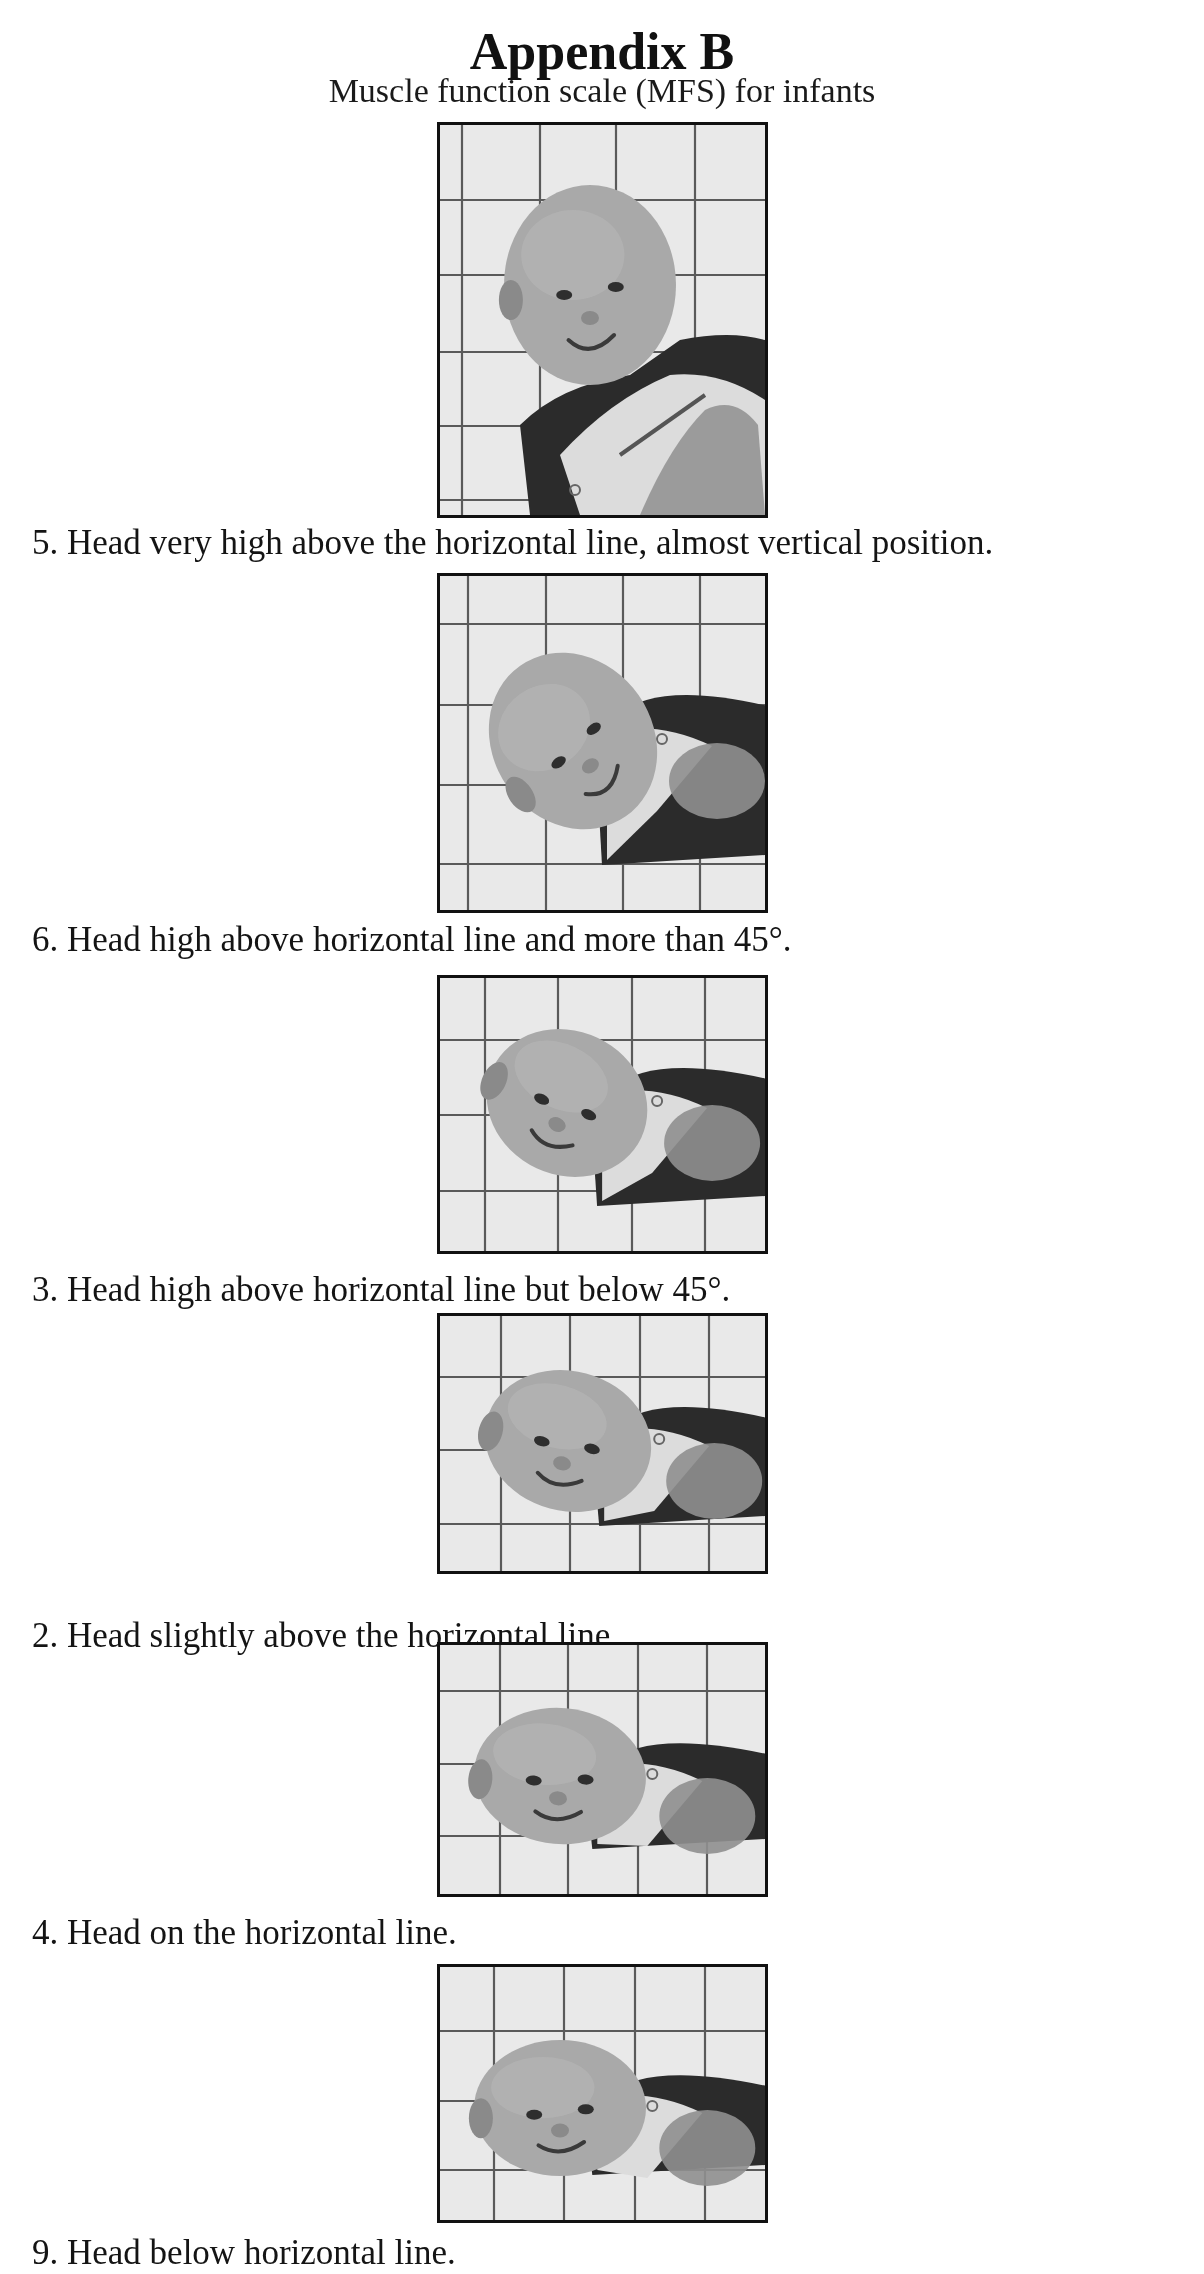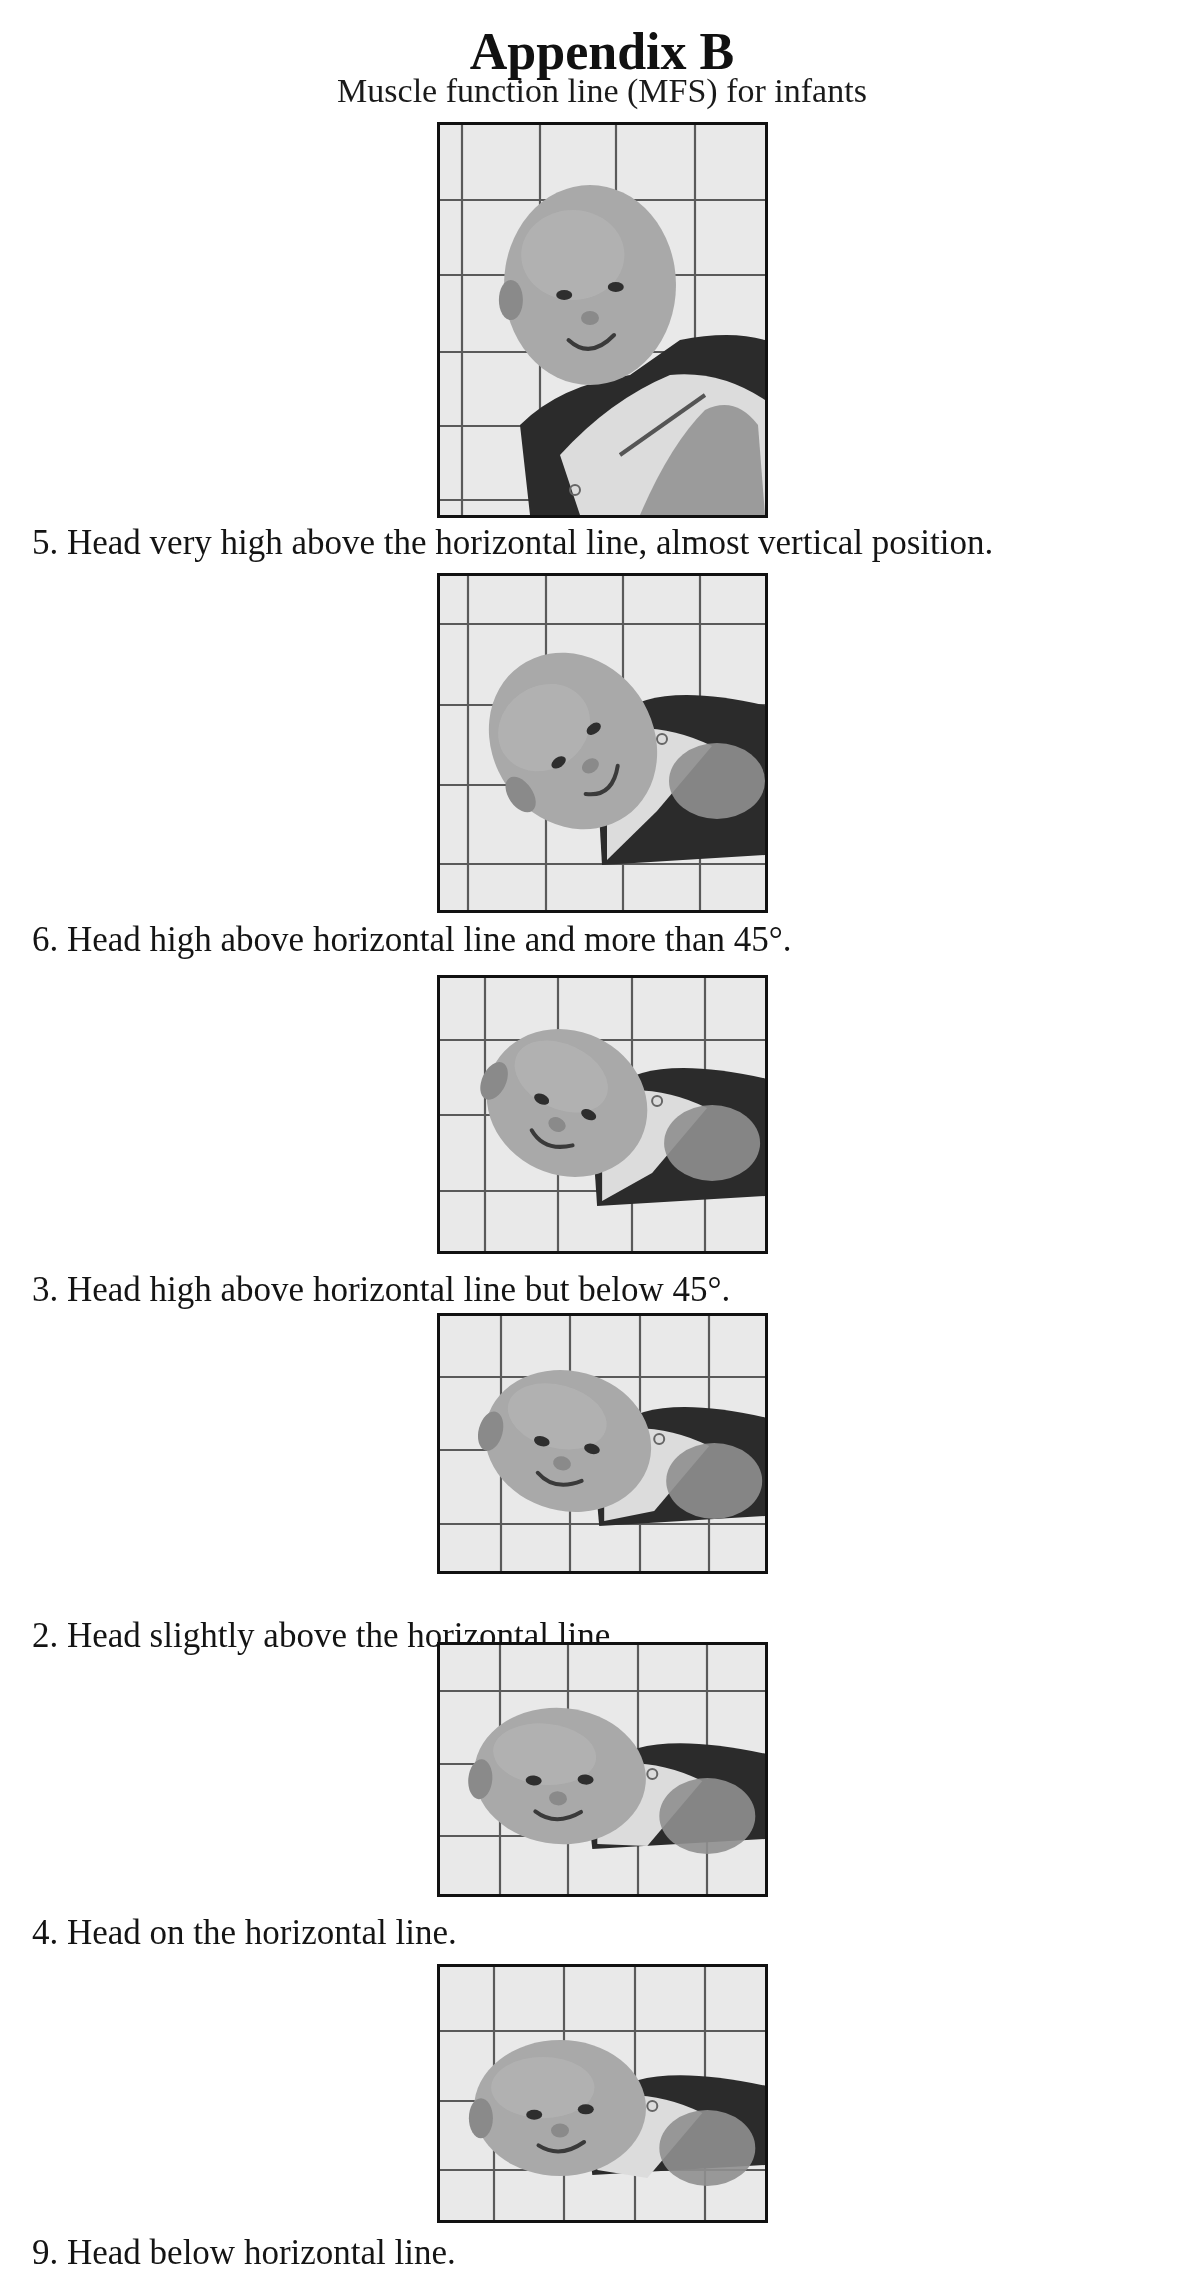--- a/index.html
+++ b/index.html
@@ -24,21 +24,21 @@
   .figure svg { display: block; position: absolute; left: 0; top: 0; }
   .caption {
     position: absolute; left: 0; width: 1204px; text-align: left;
     font-size: 35px; line-height: 36px; color: #141414; white-space: nowrap; margin-left: 32px;
   }
 </style>
 </head>
 <body>
 
 <div class="title">Appendix B</div>
-<div class="subtitle">Muscle function line (MFS) for infants</div>
+<div class="subtitle">Muscle function scale (MFS) for infants</div>
 
 <div class="figure" style="top: 122px; height: 396px;">
   <svg width="325" height="390" viewBox="0 0 325 390">
       <rect x="0" y="0" width="325" height="390" fill="#e9e9e9"></rect>
       <g stroke="#5a5a5a" stroke-width="2.2">
         <line x1="22" y1="0" x2="22" y2="390"></line>
         <line x1="100" y1="0" x2="100" y2="390"></line>
         <line x1="176" y1="0" x2="176" y2="390"></line>
         <line x1="255" y1="0" x2="255" y2="390"></line>
         <line x1="0" y1="75" x2="325" y2="75"></line>

